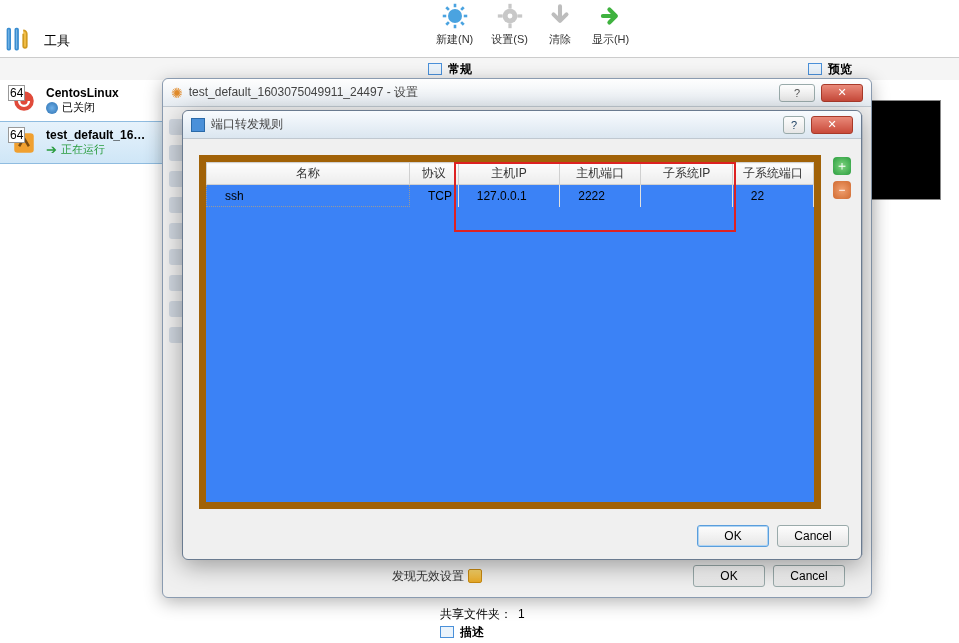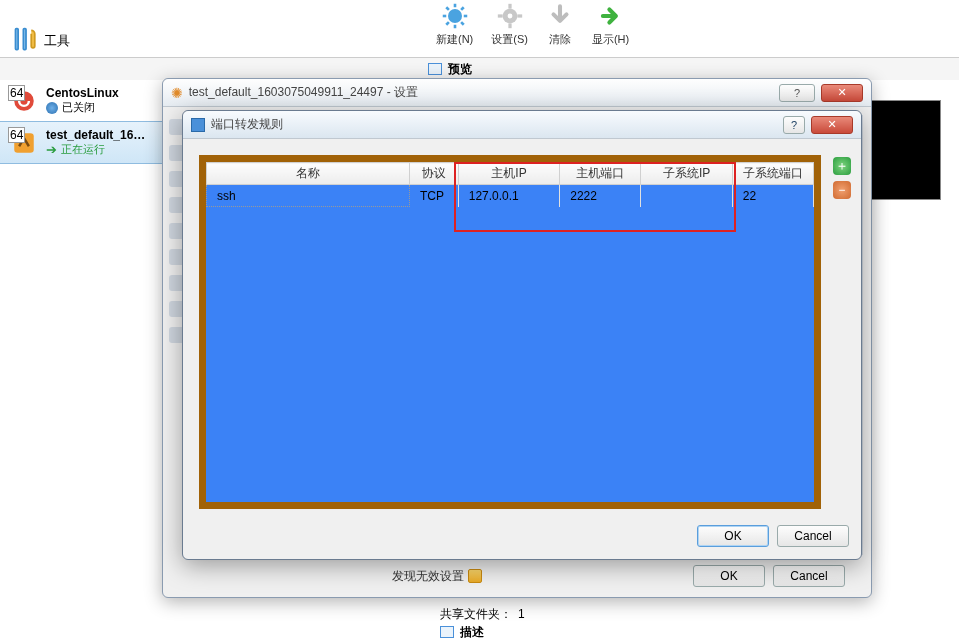--- a/index.html
+++ b/index.html
@@ -1,20 +1,20 @@
 <!DOCTYPE html>
 <html><head>
 <meta charset="utf-8">
 <style>
 * { box-sizing: border-box; margin: 0; padding: 0; font-family: "Microsoft YaHei", Tahoma, sans-serif; }
 body { background: #fff; width: 959px; height: 643px; position: relative; overflow: hidden; font-size: 12px; }
 
 
 .top-bar { height: 58px; display: flex; border-bottom: 1px solid #ccc; }
-.top-left { width: 420px; display: flex; align-items: center; padding-left: 12px; gap: 4px; margin-top: 24px; }
+.top-left { width: 420px; display: flex; align-items: center; padding-left: 4px; gap: 12px; margin-top: 24px; }
 .tools-icon svg { width: 28px; height: 32px; }
 .top-right { flex: 1; display: flex; align-items: flex-start; gap: 6px; padding-left: 10px; }
 .tb-btn { display: flex; flex-direction: column; align-items: center; gap: 2px; cursor: pointer; padding: 2px 6px; }
 .tb-btn .ic { width: 28px; height: 28px; display: flex; align-items: center; justify-content: center; }
 .tb-btn span.lbl { font-size: 11px; color: #333; }
 
 
 .section-row { height: 22px; background: #f5f5f5; display: flex; align-items: center; }
 .section-row .cell { display: flex; align-items: center; gap: 6px; padding: 0 8px; }
 .section-row .cell .sq { width: 14px; height: 12px; border: 1px solid #4a90d9; background: #eaf3fb; }
@@ -84,21 +84,21 @@
 .table-wrap { position: absolute; left: 16px; top: 16px; right: 40px; bottom: 50px; background: #3b82f6; border: 7px solid #a16207; }
 .inner-btns { position: absolute; right: 12px; bottom: 12px; display: flex; gap: 8px; }
 .side-icons { position: absolute; right: 10px; top: 18px; display: flex; flex-direction: column; gap: 6px; }
 .side-ic { width: 18px; height: 18px; border-radius: 4px; cursor: pointer; display:flex; align-items:center; justify-content:center; font-size:13px; color:#fff; }
 .side-ic.add { background: radial-gradient(#7ed47e,#2a9d3f); }
 .side-ic.del { background: radial-gradient(#f0a070,#d06a30); }
 
 
 table.pf { width: 100%; border-collapse: collapse; table-layout: fixed; }
 table.pf th { background: linear-gradient(#fdfdfd,#ececec); border: 1px solid #d0d0d0; font-weight: normal; font-size: 12px; height: 22px; color: #333; }
-table.pf td { border-right: 1px solid #e0e0e0; height: 22px; padding: 0 10px; font-size: 12px; }
+table.pf td { border-right: 1px solid #e0e0e0; height: 22px; padding: 0 18px; font-size: 12px; }
 table.pf td.name { border: 1px dotted #999; }
 .col-name { width: 200px; }
 .col-proto { width: 48px; }
 .col-hip { width: 100px; }
 .col-hport { width: 80px; }
 .col-gip { width: 90px; }
 .col-gport { width: 80px; }
 
 
 .red-box { position: absolute; border: 2px solid #d22; pointer-events: none; }
@@ -168,20 +168,24 @@
             <path d="M6 16 h14 M14 8 l8 8 l-8 8" stroke="#3fb23f" stroke-width="5" fill="none" stroke-linecap="round" stroke-linejoin="round"></path>
           </svg>
         </span>
       <span class="lbl">显示(H)</span>
     </div>
   </div>
 </div>
 
 <div class="section-row">
   <div class="left-spacer"></div>
+  <div class="cell g">
+    <span class="sq"></span>
+    <b>常规</b>
+  </div>
   <div class="cell p">
     <span class="sq"></span>
     <b>预览</b>
   </div>
 </div>
 
 <div class="vm-list">
   <div class="vm-item">
     <div class="vm-icon">
       <span class="badge">64</span>

